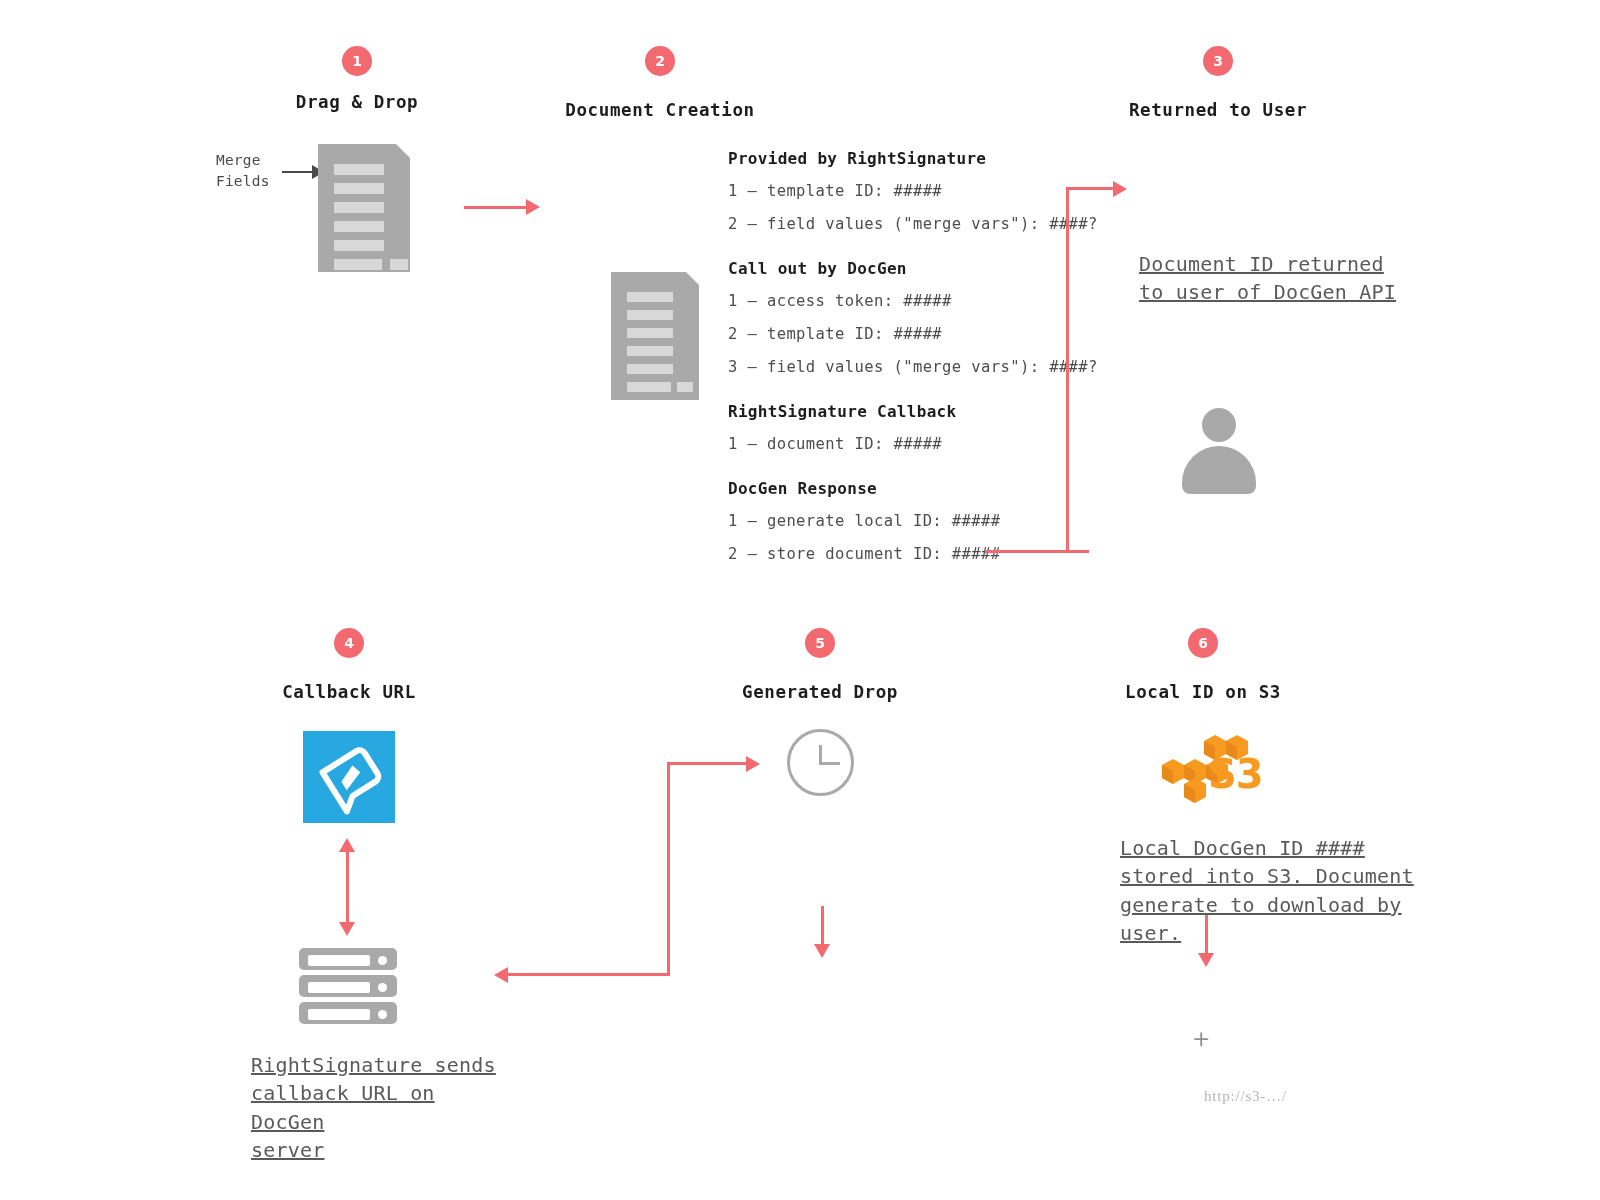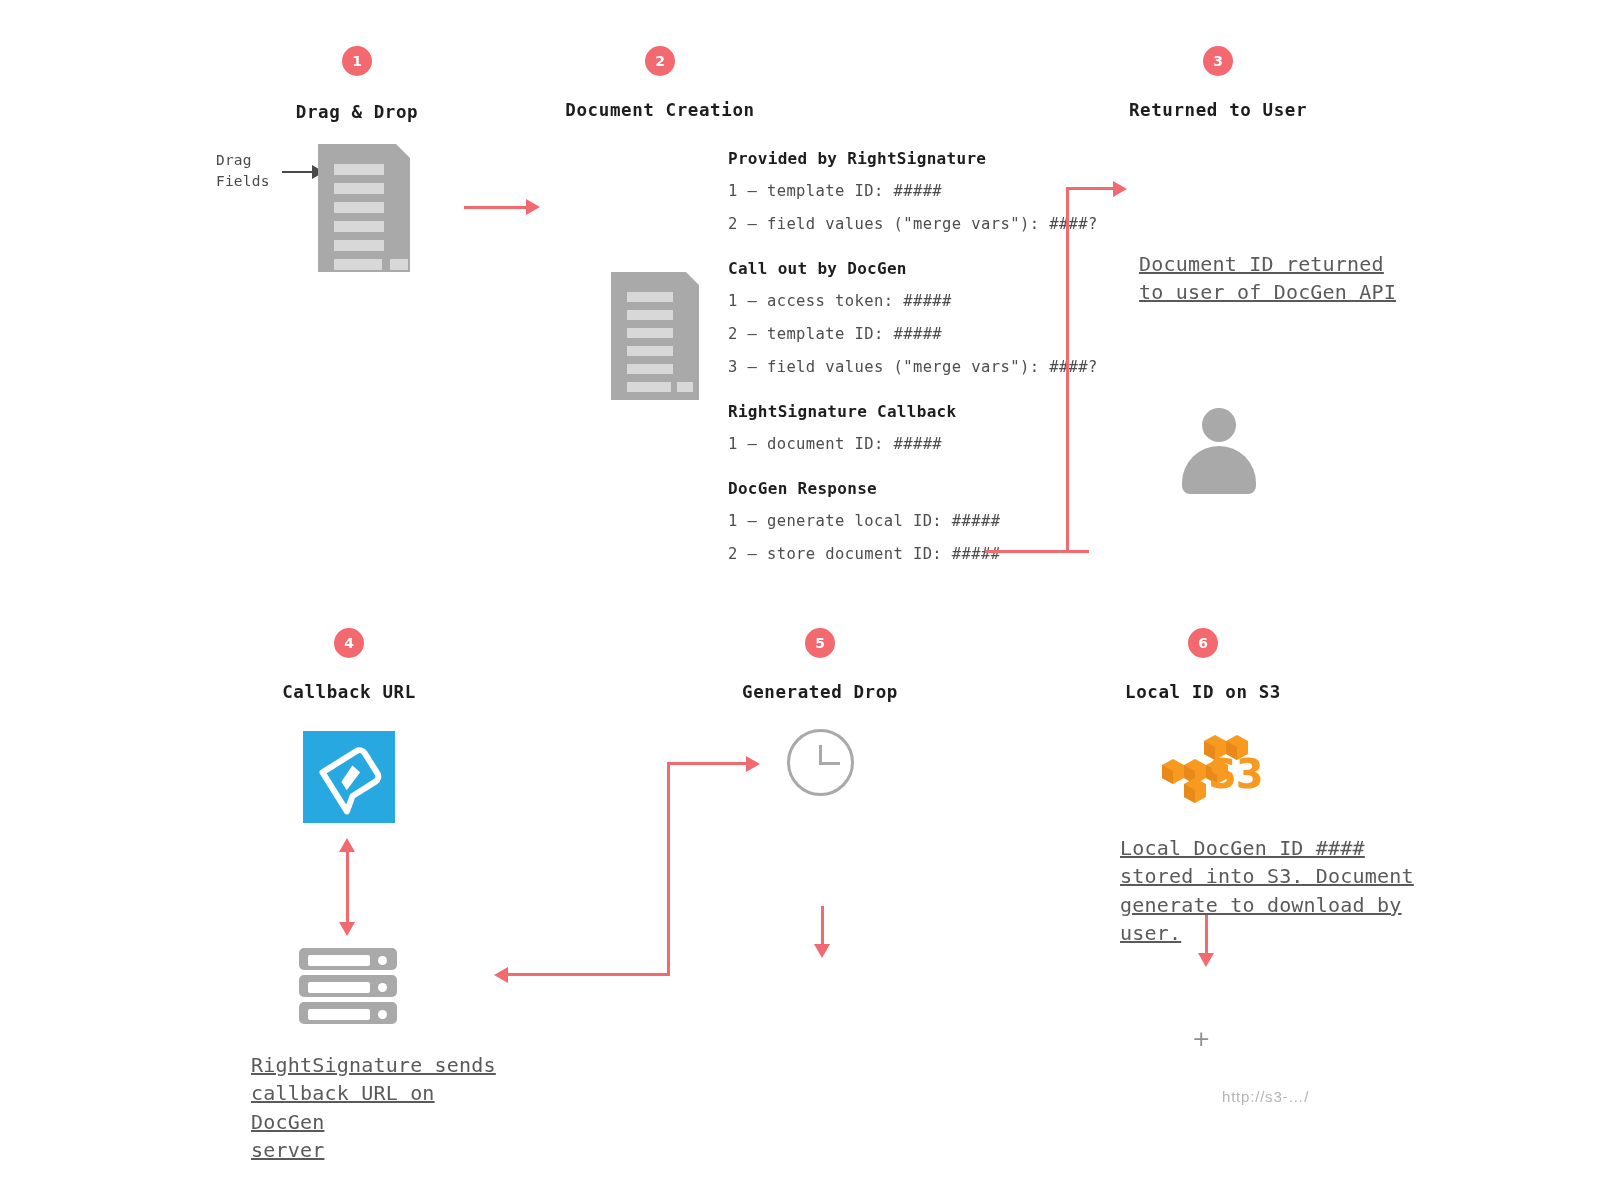--- a/index.html
+++ b/index.html
@@ -156,48 +156,47 @@
   .ln { position: absolute; background: #f2696f; }
   .ln-dark { position: absolute; background: #4a4a4a; }
   .arrowhead { position: absolute; width: 0; height: 0; border-style: solid; }
 
   .plus-sign {
     font-family: "DejaVu Sans", "Liberation Sans", sans-serif;
     font-size: 22px;
     color: #8f8f8f;
   }
   .url-text {
-    font-family: Liberation Sans, sans-serif;
+    font-family: Liberation Serif, serif;
     font-size: 15px;
     color: #b4b4b4;
     letter-spacing: 0.8px;
     white-space: nowrap;
-    margin-left: 18px;
   }
   .s3-text {
     font-family: "DejaVu Sans", "Liberation Sans", sans-serif;
     font-size: 40px;
     color: #f79a1f;
     font-weight: 700;
     letter-spacing: -1px;
     line-height: 1;
   }
 </style>
 </head>
 <body>
 
 <div class="stage">
 
   <div class="badge abs" style="left:342px; top:46px;">
     <span>1</span>
   </div>
-  <div class="step-title abs" style="left:232px; top:102px; width:250px;">Drag &amp; Drop</div>
+  <div class="step-title abs" style="left:232px; top:92px; width:250px;">Drag &amp; Drop</div>
 
   <div class="small-label abs" style="left:216px; top:150px; width:80px; text-align:left;">
-    <div>Drag</div>
+    <div>Merge</div>
     <div>Fields</div>
   </div>
   <div class="ln-dark" style="left:282px; top:171px; width:40px; height:2px;"></div>
   <div class="arrowhead" style="left:312px; top:165px; border-width:7px 0 7px 12px; border-color:transparent transparent transparent #4a4a4a;"></div>
 
   <div class="doc abs" style="left:318px; top:144px; width:92px; height:128px;">
     <div class="corner" style="border-width:0 14px 14px 0; border-color:transparent #ffffff transparent transparent;"></div>
     <div class="bar" style="left:16px; top:20px; width:50px; height:11px;"></div>
     <div class="bar" style="left:16px; top:39px; width:50px; height:11px;"></div>
     <div class="bar" style="left:16px; top:58px; width:50px; height:11px;"></div>

